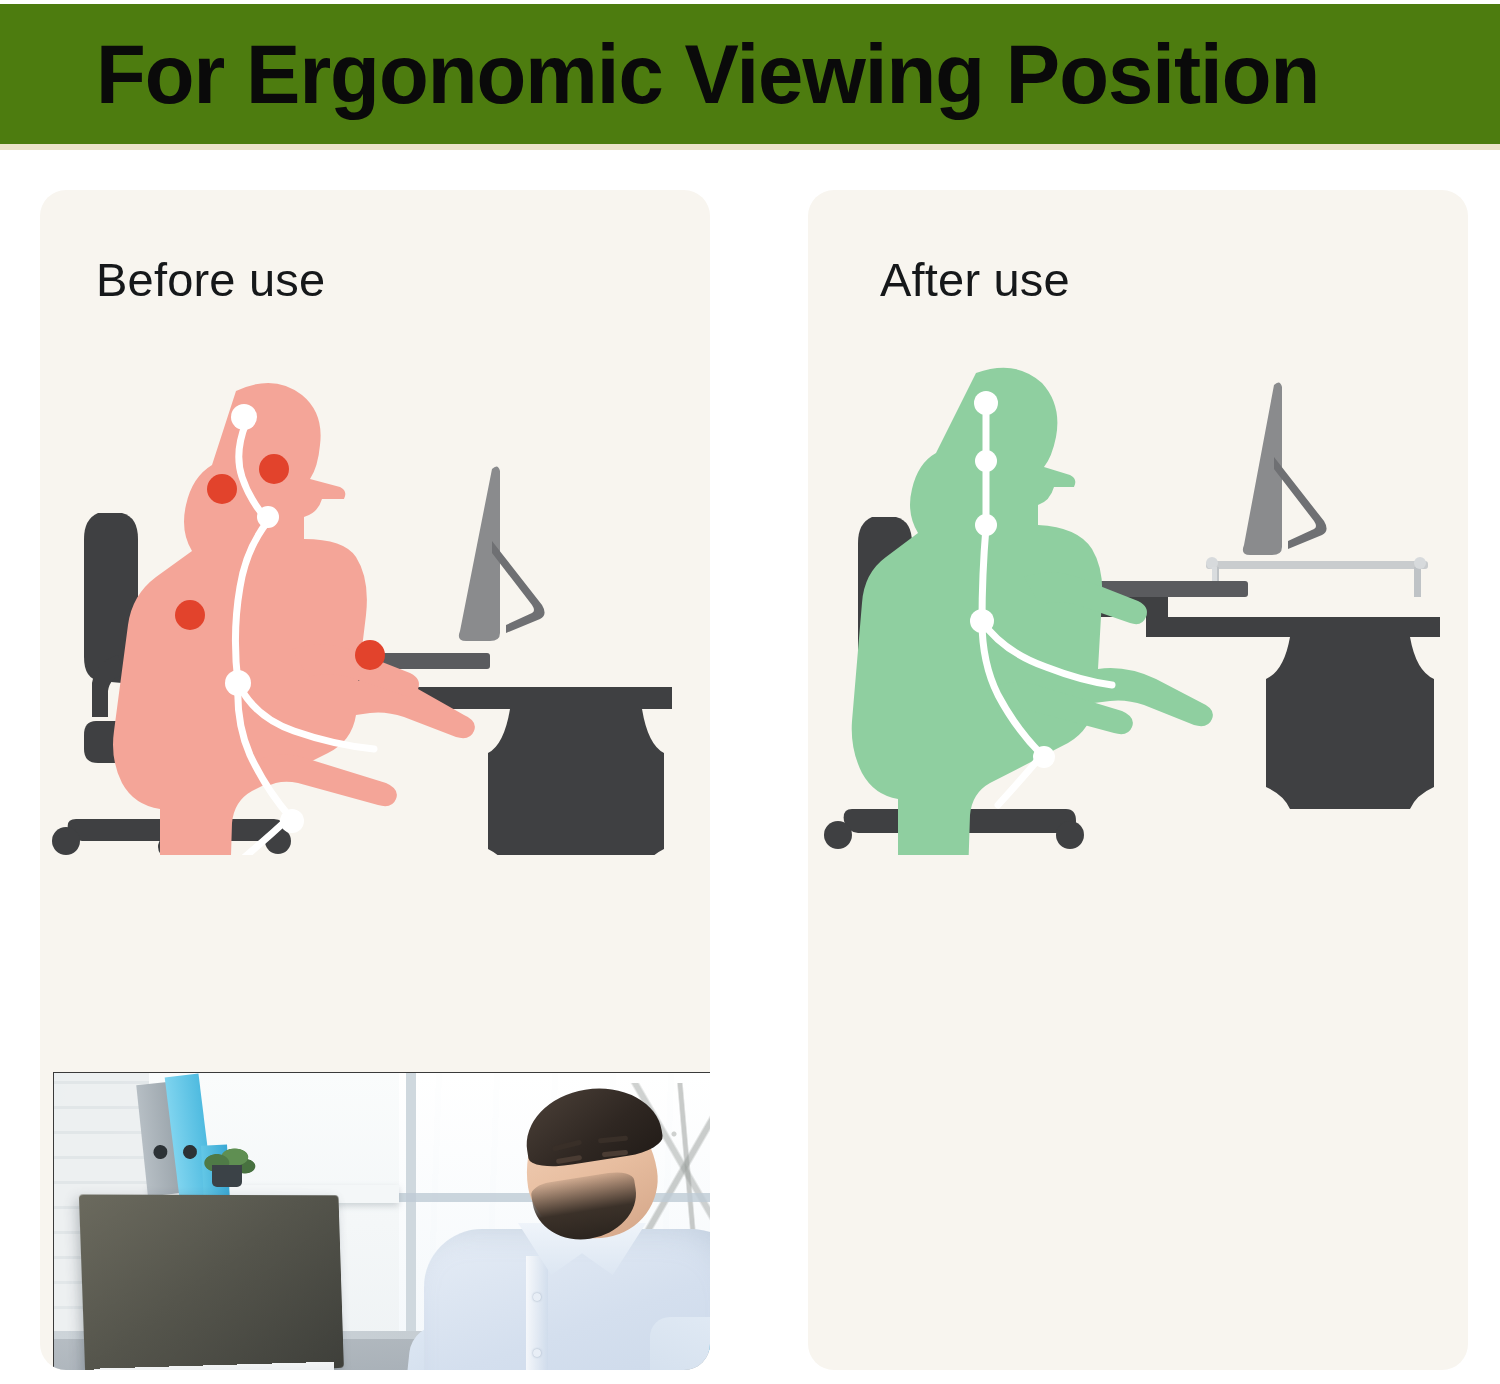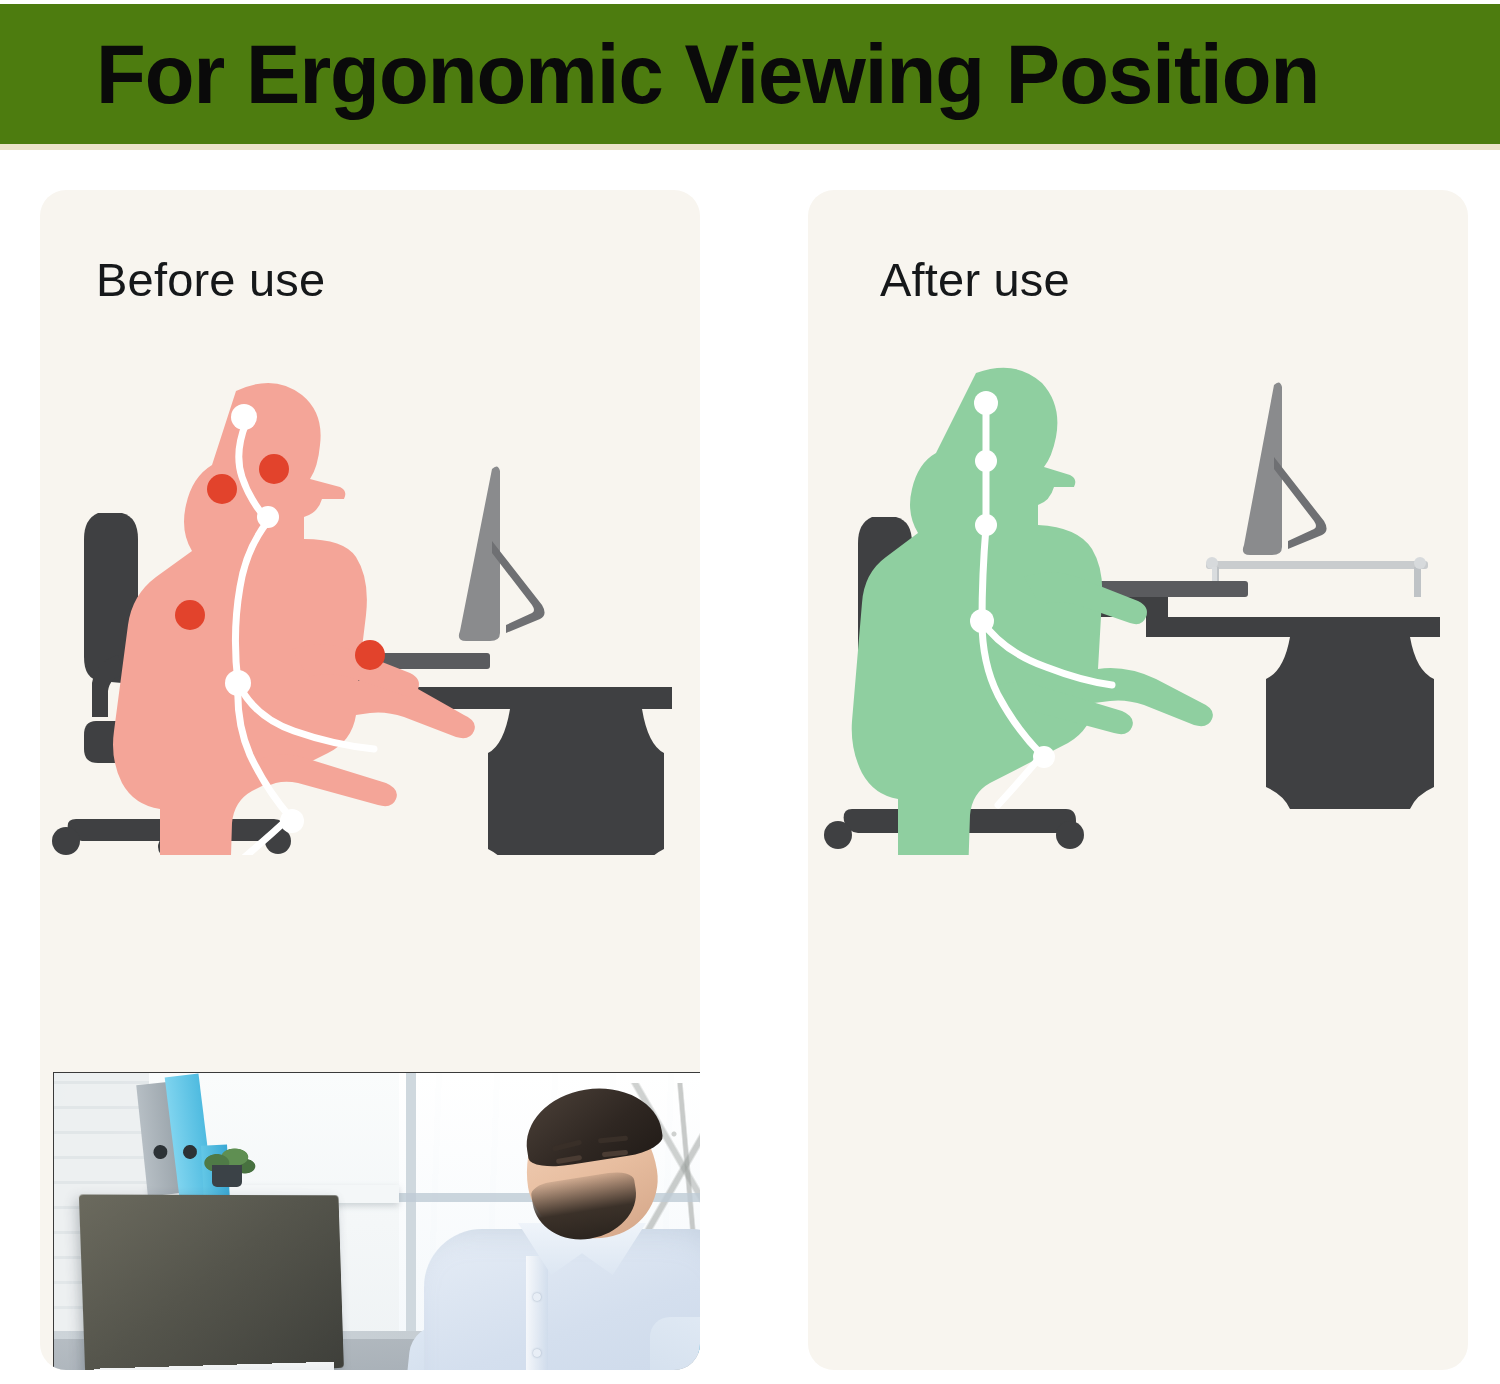--- a/index.html
+++ b/index.html
@@ -40,21 +40,21 @@
     transform: translateY(-50%) scaleX(0.97);
   }
 
   
   .card {
     position: absolute;
     background: #f8f5ef;
     border-radius: 26px;
     overflow: hidden;
   }
-  .card-left  { left: 40px;  top: 190px; width: 660px; height: 1180px; }
+  .card-left  { left: 40px;  top: 190px; width: 660px; height: 1180px; padding-left: 10px; }
   .card-right { left: 808px; top: 190px; width: 660px; height: 1180px; }
 
   .card-label {
     position: absolute;
     top: 62px;
     font-size: 47px;
     color: #16181a;
     letter-spacing: 0.2px;
     white-space: nowrap;
   }

